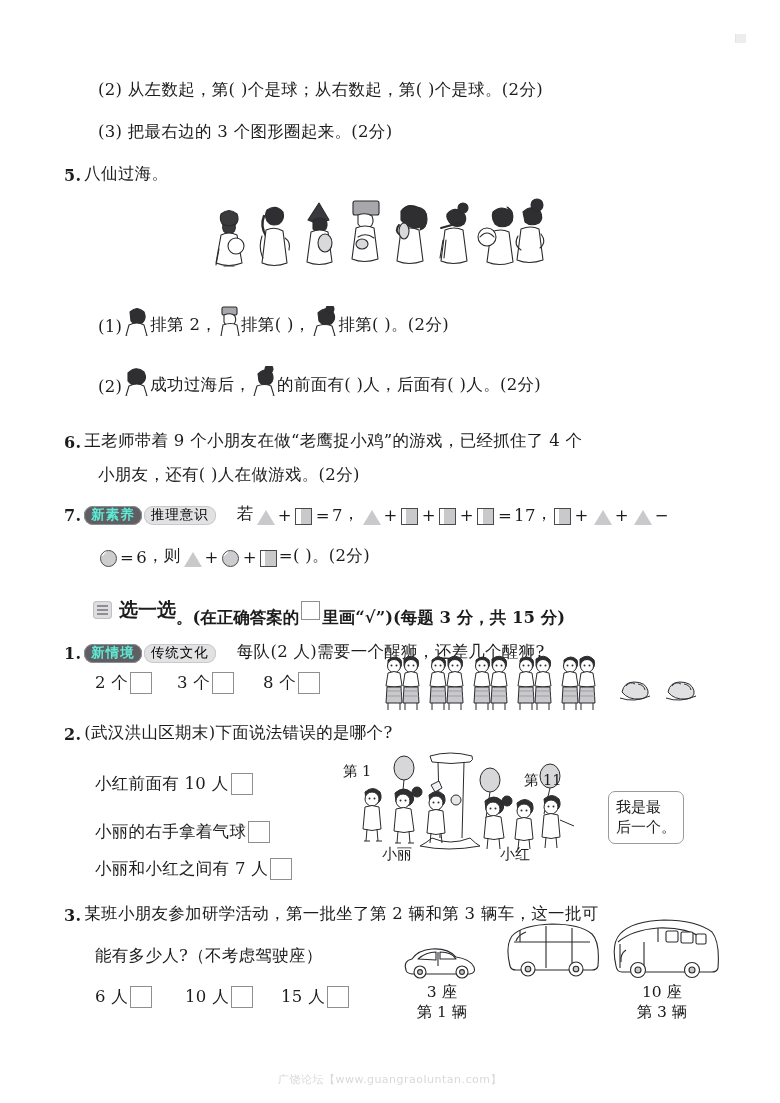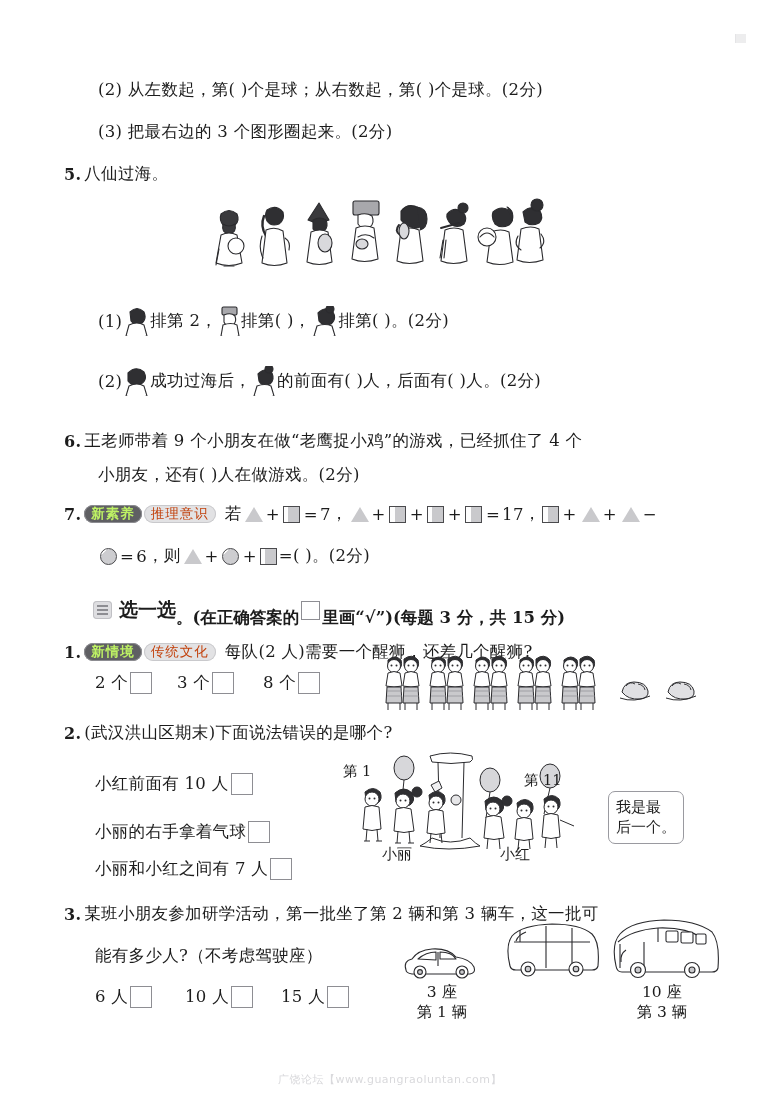--- a/index.html
+++ b/index.html
@@ -27,55 +27,55 @@
     width: 10px;
     height: 9px;
     background: #ededee;
     border-left: 1px solid #e4e4e6;
   }
 
   
   .row {
     position: absolute;
     display: flex;
-    align-items: center;
+    align-items: flex-end;
     white-space: nowrap;
     font-size: 16.5px;
     letter-spacing: 0.3px;
   }
   .qnum {
     font-weight: bold;
     font-size: 16px;
     margin-right: 3px;
   }
 
   
   .badge-dark {
     display: inline-block;
     background: #5f5f63;
-    color: #bef264;
+    color: #5eead4;
     border-radius: 9px;
     padding: 1px 7px 2px 7px;
     font-size: 13.5px;
     font-weight: bold;
     line-height: 1.15;
     letter-spacing: 1px;
     margin-right: 2px;
     box-shadow: 0 0 0 1px #8d8d92 inset;
   }
   .badge-light {
     display: inline-block;
     background: #e2e2e4;
-    color: #c2410c;
+    color: #000000;
     border-radius: 9px;
     padding: 1px 7px 2px 7px;
     font-size: 13.5px;
     line-height: 1.15;
     letter-spacing: 1px;
-    margin-right: 9px;
+    margin-right: 21px;
     box-shadow: 0 0 0 1px #c9c9cc inset;
   }
 
   
   .section-head {
     position: absolute;
     display: flex;
     align-items: center;
     white-space: nowrap;
     font-size: 19px;

